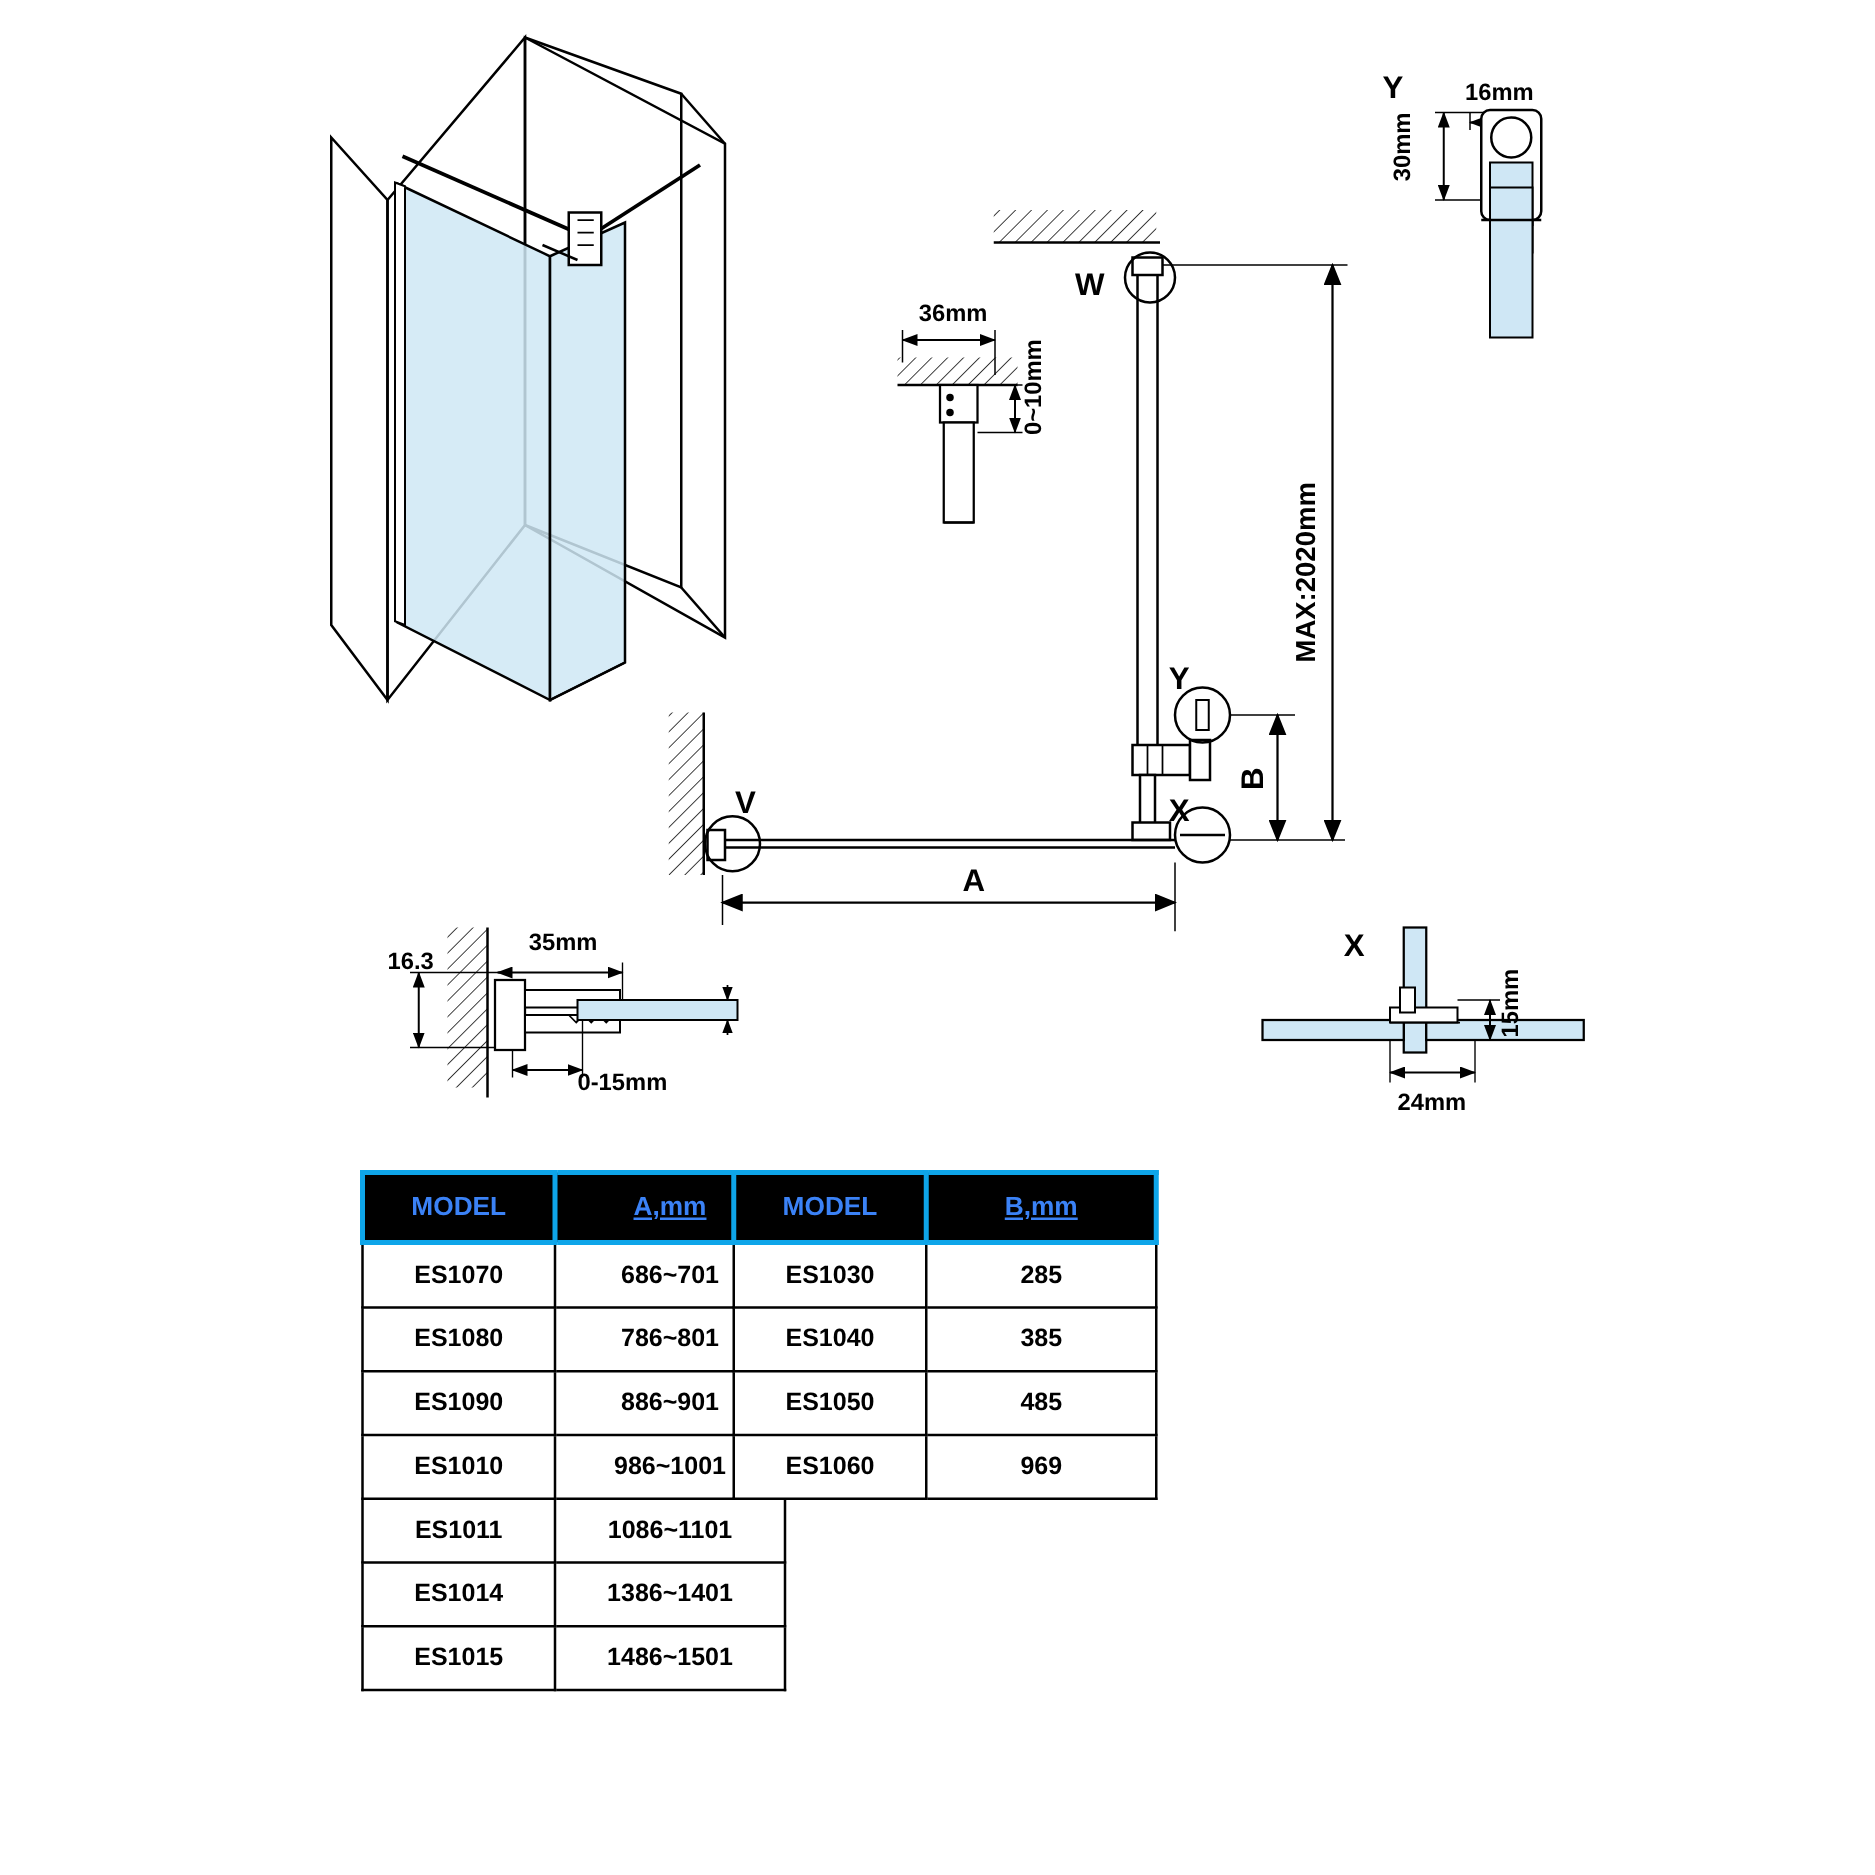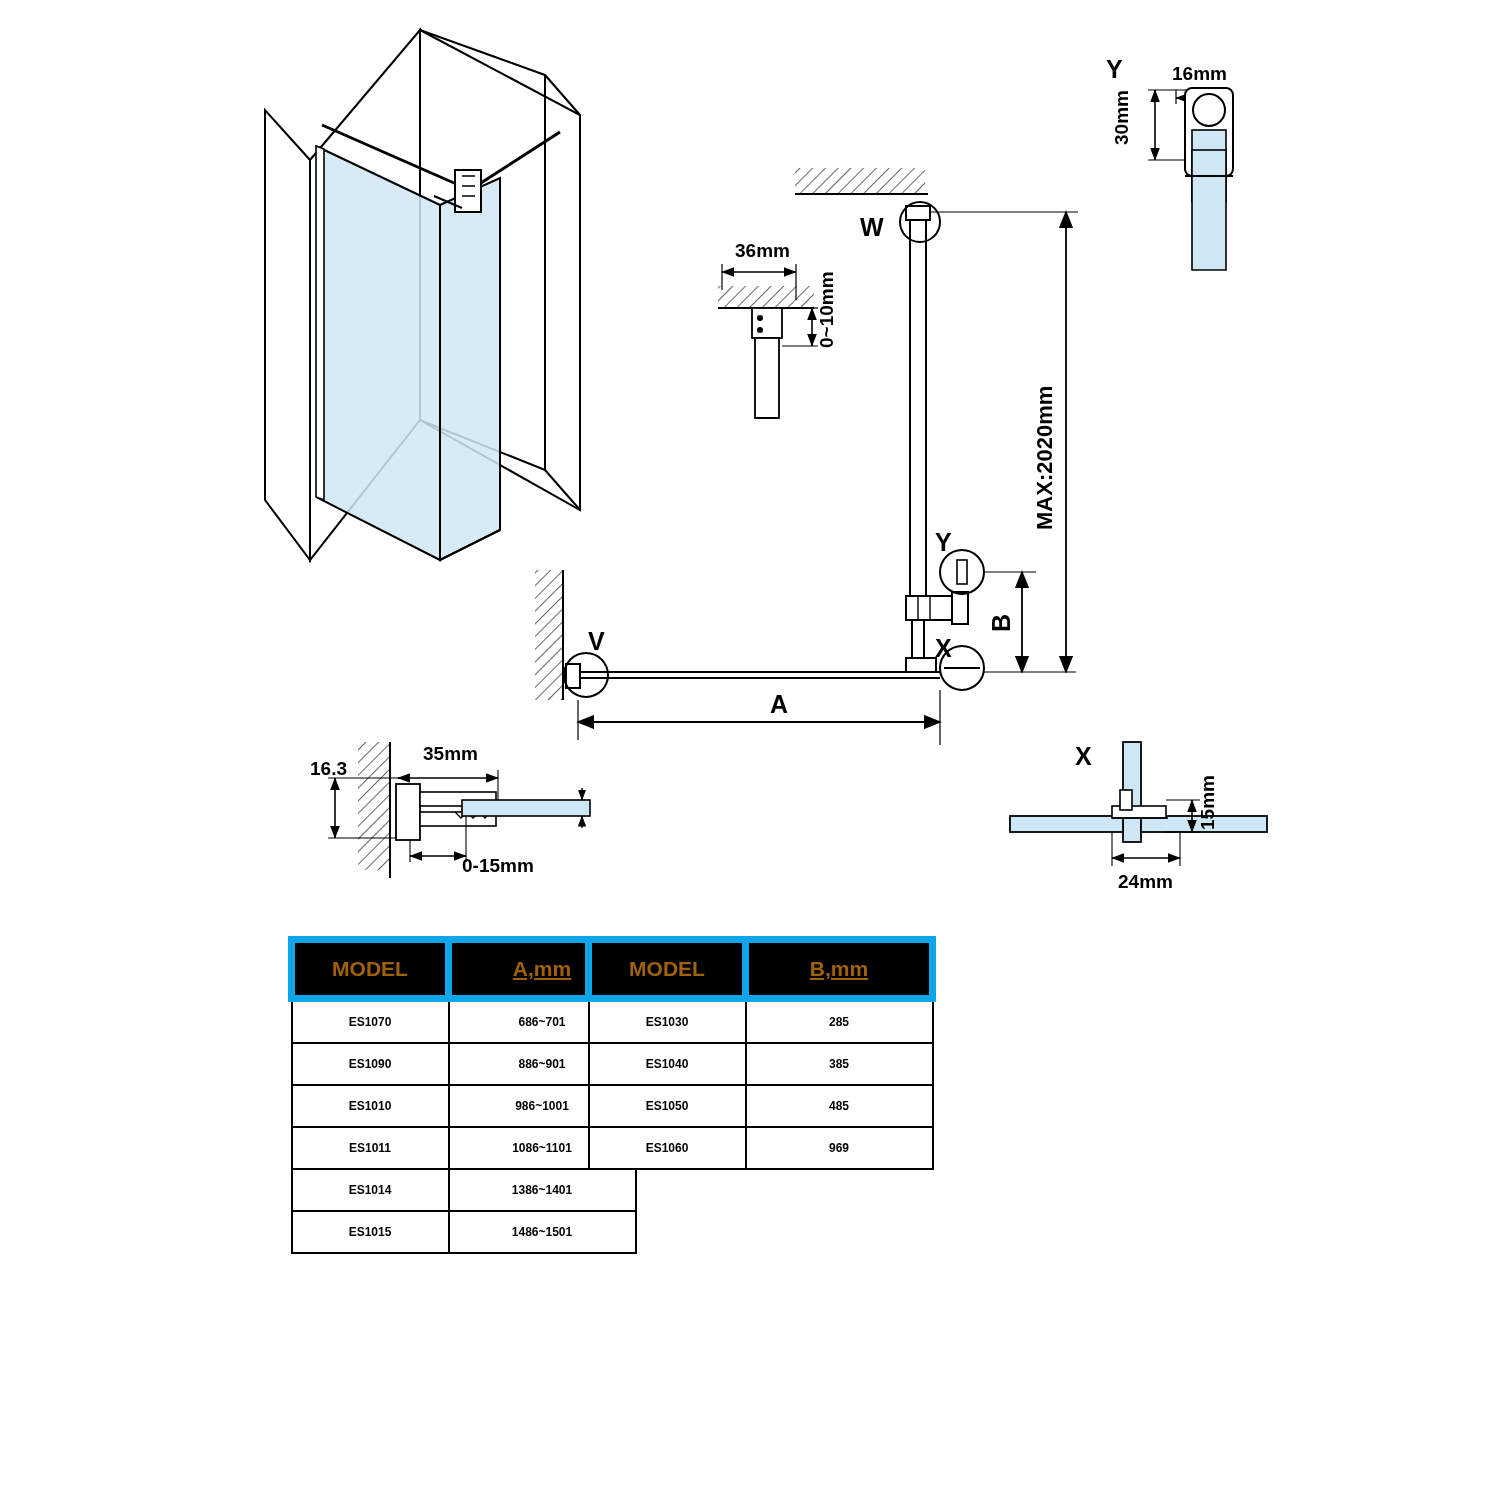--- a/index.html
+++ b/index.html
@@ -29,30 +29,30 @@
   }
   .tbl-wrap {
     position: absolute;
   }
   table.spec {
     border-collapse: collapse;
     font-family: "Liberation Sans", sans-serif;
   }
   table.spec th {
     background: #000000;
-    color: #a16207;
+    color: #3b82f6;
     font-size: 21px;
     font-weight: bold;
     padding: 14px 10px;
-    border: 7px solid #0ea5e9;
+    border: 4px solid #0ea5e9;
     text-align: center;
   }
   table.spec td {
     border: 2px solid #000000;
-    font-size: 12px;
+    font-size: 20px;
     font-weight: bold;
     padding: 13px 10px;
     text-align: center;
     color: #000000;
     background: #ffffff;
   }
   table.spec td.model { width: 130px; }
   table.spec td.val { width: 160px; }
   table.spec th.model-h { width: 130px; }
   table.spec th.val-h { width: 160px; text-decoration: underline; }
@@ -270,20 +270,24 @@
           <th class="model-h">MODEL</th>
           <th class="val-h">A,mm</th>
         </tr>
       </thead>
       <tbody>
         <tr>
             <td class="model">ES1070</td>
             <td class="val">686~701</td>
           </tr>
         <tr>
+            <td class="model">ES1080</td>
+            <td class="val">786~801</td>
+          </tr>
+        <tr>
             <td class="model">ES1090</td>
             <td class="val">886~901</td>
           </tr>
         <tr>
             <td class="model">ES1010</td>
             <td class="val">986~1001</td>
           </tr>
         <tr>
             <td class="model">ES1011</td>
             <td class="val">1086~1101</td>

